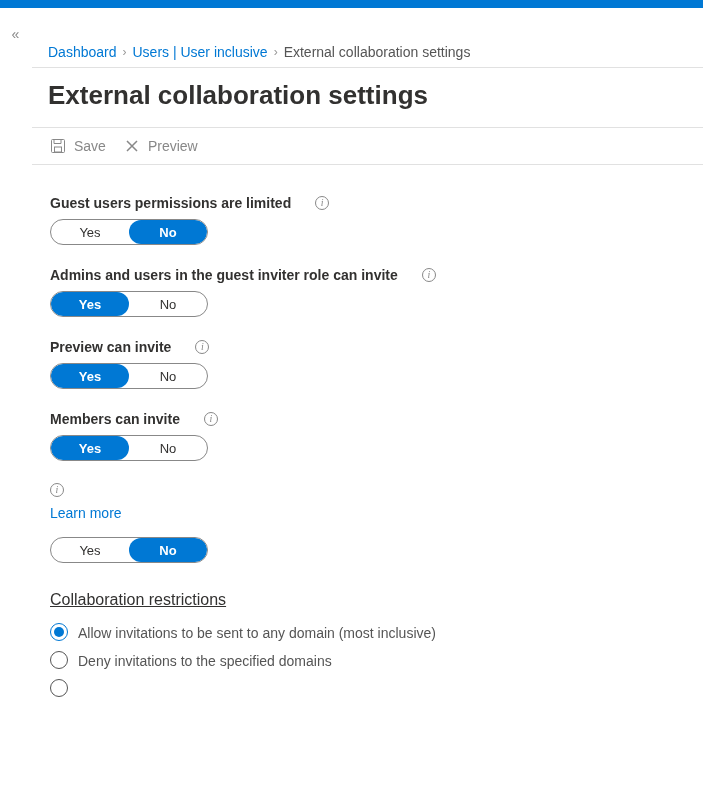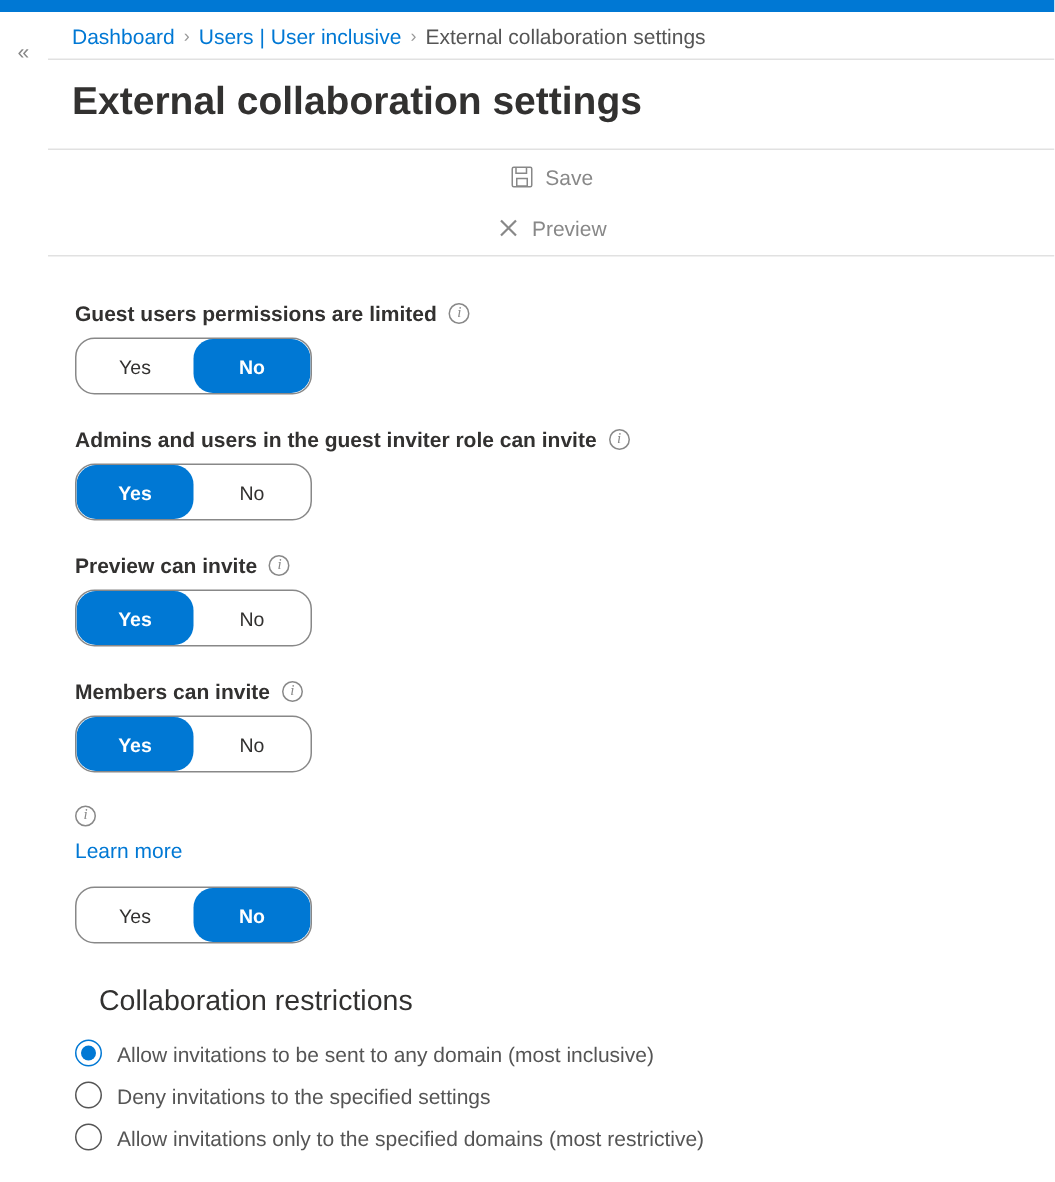--- a/index.html
+++ b/index.html
@@ -36,53 +36,53 @@
     position: relative;
   }
   .breadcrumb {
     height: 32px;
     display: flex;
     align-items: center;
     gap: 6px;
     padding: 0 16px;
     font-size: 14px;
     border-bottom: 1px solid #e1e1e1;
+    margin-top: 28px;
   }
   .breadcrumb a { color: #0078d4; text-decoration: none; cursor: pointer; }
   .breadcrumb .sep { color: #999; font-size: 12px; }
   .breadcrumb .current { color: #555; }
   h1.title {
     font-size: 26px;
     font-weight: 600;
     padding: 12px 16px 16px 16px;
   }
   .toolbar {
     display: flex;
     align-items: center;
     gap: 18px;
     padding: 10px 18px;
     border-top: 1px solid #e1e1e1;
     border-bottom: 1px solid #e1e1e1;
     color: #888;
-    flex-direction: column;
   }
   .tb-btn {
     display: flex; align-items: center; gap: 8px;
     cursor: pointer;
     font-size: 14px;
     color: #888;
   }
   .tb-btn svg { width: 16px; height: 16px; stroke: #888; fill: none; }
 
   .content {
     padding: 30px 18px;
   }
   .group { margin-bottom: 22px; }
   .group-label-row {
-    display: flex; align-items: center; gap: 8px;
+    display: flex; align-items: center; gap: 24px;
     margin-bottom: 8px;
   }
   .group-label {
     font-size: 14px;
     font-weight: 600;
     color: #323130;
   }
   .info-icon {
     width: 14px; height: 14px;
     border: 1px solid #888;
@@ -100,21 +100,21 @@
     text-decoration: none;
     cursor: pointer;
     display: inline-block;
     margin-bottom: 16px;
     font-size: 14px;
   }
 
   .pill-toggle {
     display: flex;
     width: 158px;
-    height: 38px;
+    height: 26px;
     border: 1px solid #888;
     border-radius: 13px;
     overflow: hidden;
     background: #fff;
   }
   .pill-opt {
     flex: 1;
     display: flex;
     align-items: center;
     justify-content: center;
@@ -124,24 +124,25 @@
     color: #323130;
   }
   .pill-opt.selected {
     background: #0078d4;
     color: #fff;
     font-weight: 600;
     border-radius: 13px;
   }
 
   h2.section {
-    font-size: 19px;
+    font-size: 16px;
     font-weight: 400;
     color: #323130;
-    margin: 28px 0 14px 16px;
+    margin: 28px 0 14px 0;
+    text-decoration: underline;
   }
   .radio-row {
     display: flex; align-items: flex-end; gap: 10px;
     margin-bottom: 10px;
     cursor: pointer;
     color: #555;
   }
   .radio-circle {
     width: 18px; height: 18px;
     border: 1px solid #555;
@@ -258,22 +259,21 @@
       <h2 class="section">Collaboration restrictions</h2>
 
       <div class="radio-row">
         <div class="radio-circle checked">
             <div class="radio-dot"></div>
           </div>
         <span>Allow invitations to be sent to any domain (most inclusive)</span>
       </div>
       <div class="radio-row">
         <div class="radio-circle"></div>
-        <span>Deny invitations to the specified settings</span>
+        <span>Deny invitations to the specified domains</span>
       </div>
       <div class="radio-row">
         <div class="radio-circle"></div>
-        <span>Allow invitations only to the specified domains (most restrictive)</span>
       </div>
 
     </div>
   </div>
 </div>
 
 </body></html>

